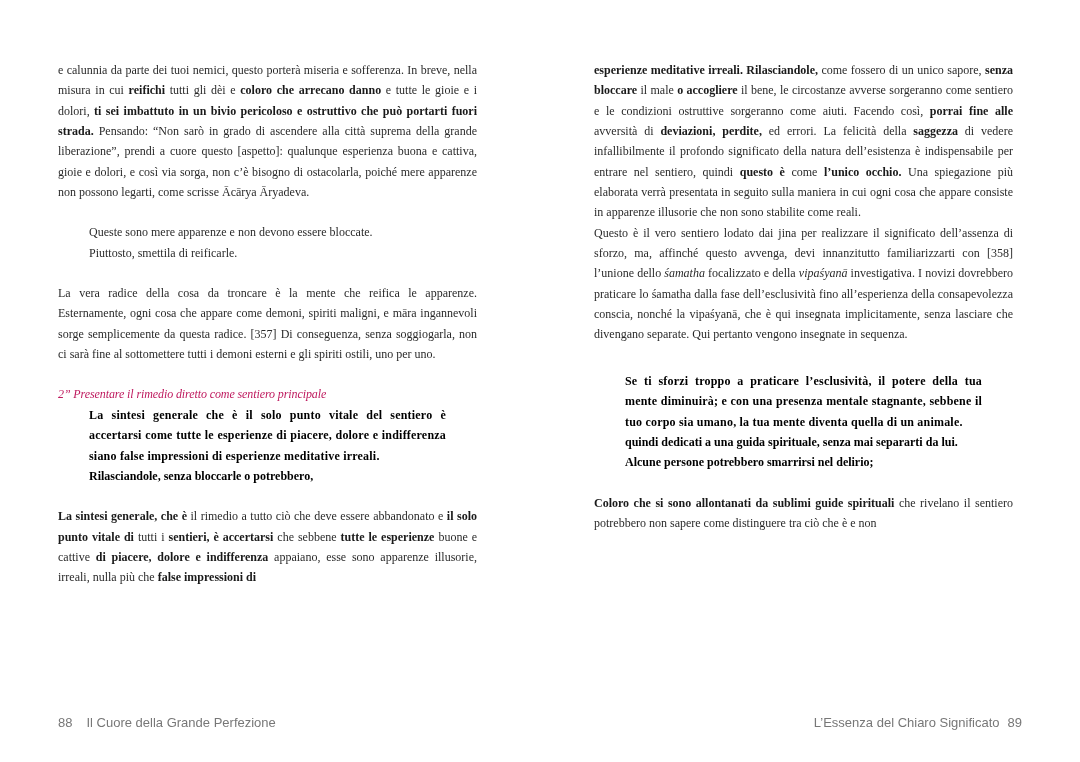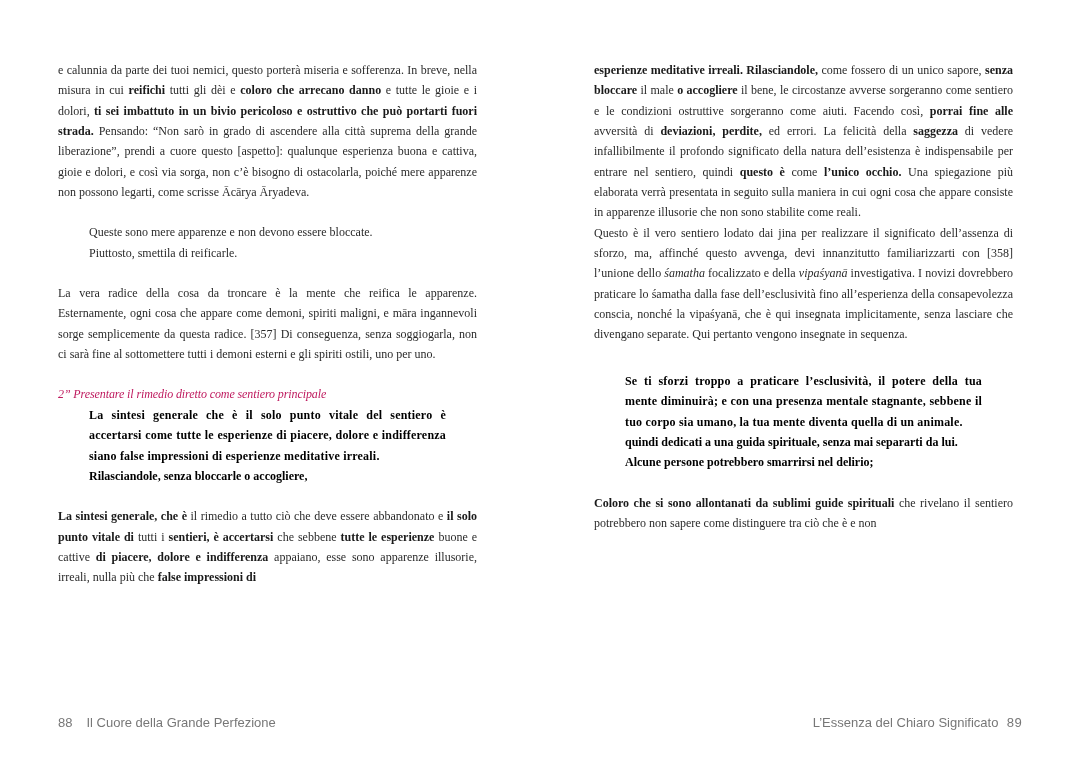--- a/index.html
+++ b/index.html
@@ -19,40 +19,40 @@
     .verse p { text-align: left; }
     .root-verse { padding-left: 31px; padding-right: 31px; font-weight: bold; color: #000000; }
     .root-verse p.j { text-align: justify; text-align-last: left; letter-spacing: 0.2px; }
     .root-verse p.l { text-align: left; }
     .heading { font-style: italic; text-align: left; color: #be185d; letter-spacing: -0.1px; }
     .footer { position: absolute; top: 715px; font-family: "Liberation Sans", "DejaVu Sans", sans-serif; font-size: 13px; color: #777; }
     .page-left .footer { left: 58px; }
     .page-right .footer { right: 58px; }
     .footer .num { display: inline-block; }
     .page-left .footer .num { margin-right: 14px; }
-    .page-right .footer .num { margin-left: 8px; font-family: Liberation Mono, monospace; }
+    .page-right .footer .num { margin-left: 8px; }
   </style>
 </head>
 <body>
 
 <div class="page page-left">
   <div class="col">
     <p><span>e calunnia da parte dei tuoi nemici, questo porterà miseria e sofferenza. In breve, nella misura in cui </span><b>reifichi</b><span> tutti gli dèi e </span><b>coloro che arrecano danno</b><span> e tutte le gioie e i dolori, </span><b>ti sei imbattuto in un bivio pericoloso e ostruttivo che può portarti fuori strada.</b><span> Pensando: “Non sarò in grado di ascendere alla città suprema della grande liberazione”, prendi a cuore questo [aspetto]: qualunque esperienza buona e cattiva, gioie e dolori, e così via sorga, non c’è bisogno di ostacolarla, poiché mere apparenze non possono legarti, come scrisse Ācārya Āryadeva.</span></p>
     <div class="gap"></div>
     <div class="verse">
       <p>Queste sono mere apparenze e non devono essere bloccate.</p>
       <p>Piuttosto, smettila di reificarle.</p>
     </div>
     <div class="gap"></div>
     <p>La vera radice della cosa da troncare è la mente che reifica le apparenze. Esternamente, ogni cosa che appare come demoni, spiriti maligni, e māra ingannevoli sorge semplicemente da questa radice. [357] Di conseguenza, senza soggiogarla, non ci sarà fine al sottomettere tutti i demoni esterni e gli spiriti ostili, uno per uno.</p>
     <div class="gap"></div>
     <p class="heading">2” Presentare il rimedio diretto come sentiero principale</p>
     <div class="root-verse">
       <p class="j">La sintesi generale che è il solo punto vitale del sentiero è accertarsi come tutte le esperienze di piacere, dolore e indifferenza siano false impressioni di esperienze meditative irreali.</p>
-      <p class="l">Rilasciandole, senza bloccarle o accogliere,</p>
+      <p class="l">Rilasciandole, senza bloccarle o potrebbero,</p>
     </div>
     <div class="gap-lg"></div>
     <p><b>La sintesi generale, che è</b><span> il rimedio a tutto ciò che deve essere abbandonato e </span><b>il solo punto vitale di</b><span> tutti i </span><b>sentieri, è accertarsi</b><span> che sebbene </span><b>tutte le esperienze</b><span> buone e cattive </span><b>di piacere, dolore e indifferenza</b><span> appaiano, esse sono apparenze illusorie, irreali, nulla più che </span><b>false impressioni di</b></p>
   </div>
   <div class="footer">
     <span class="num">88</span><span>Il Cuore della Grande Perfezione</span>
   </div>
 </div>
 
 <div class="page page-right">

